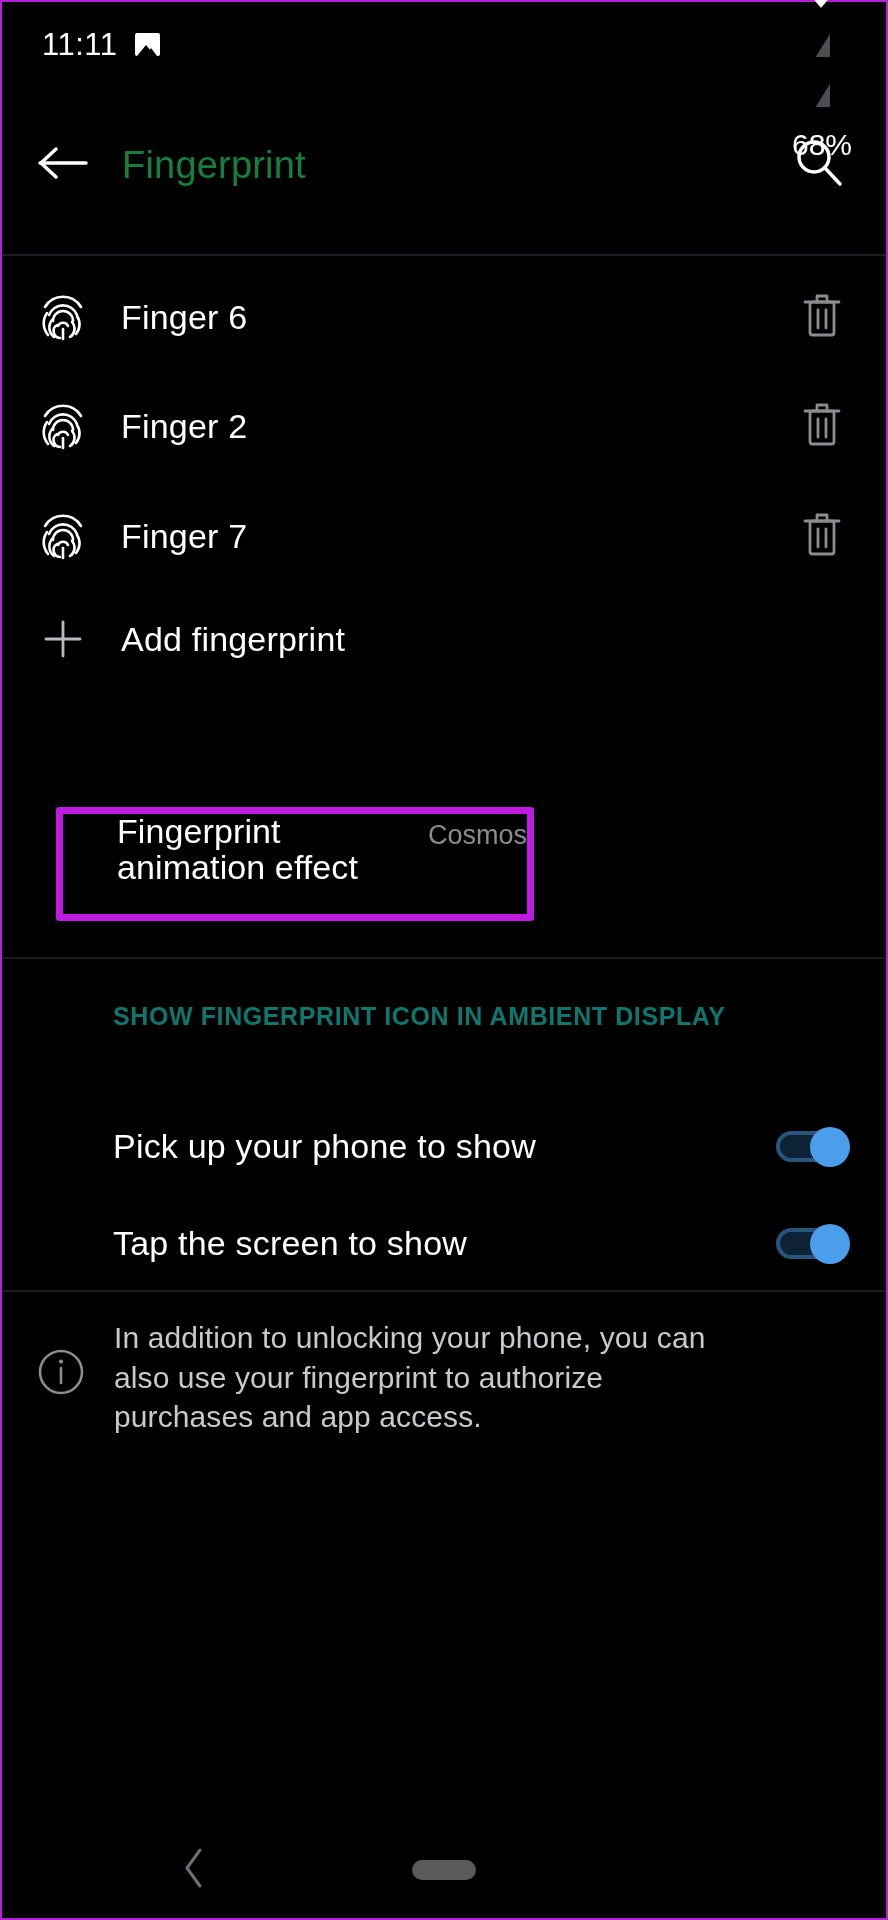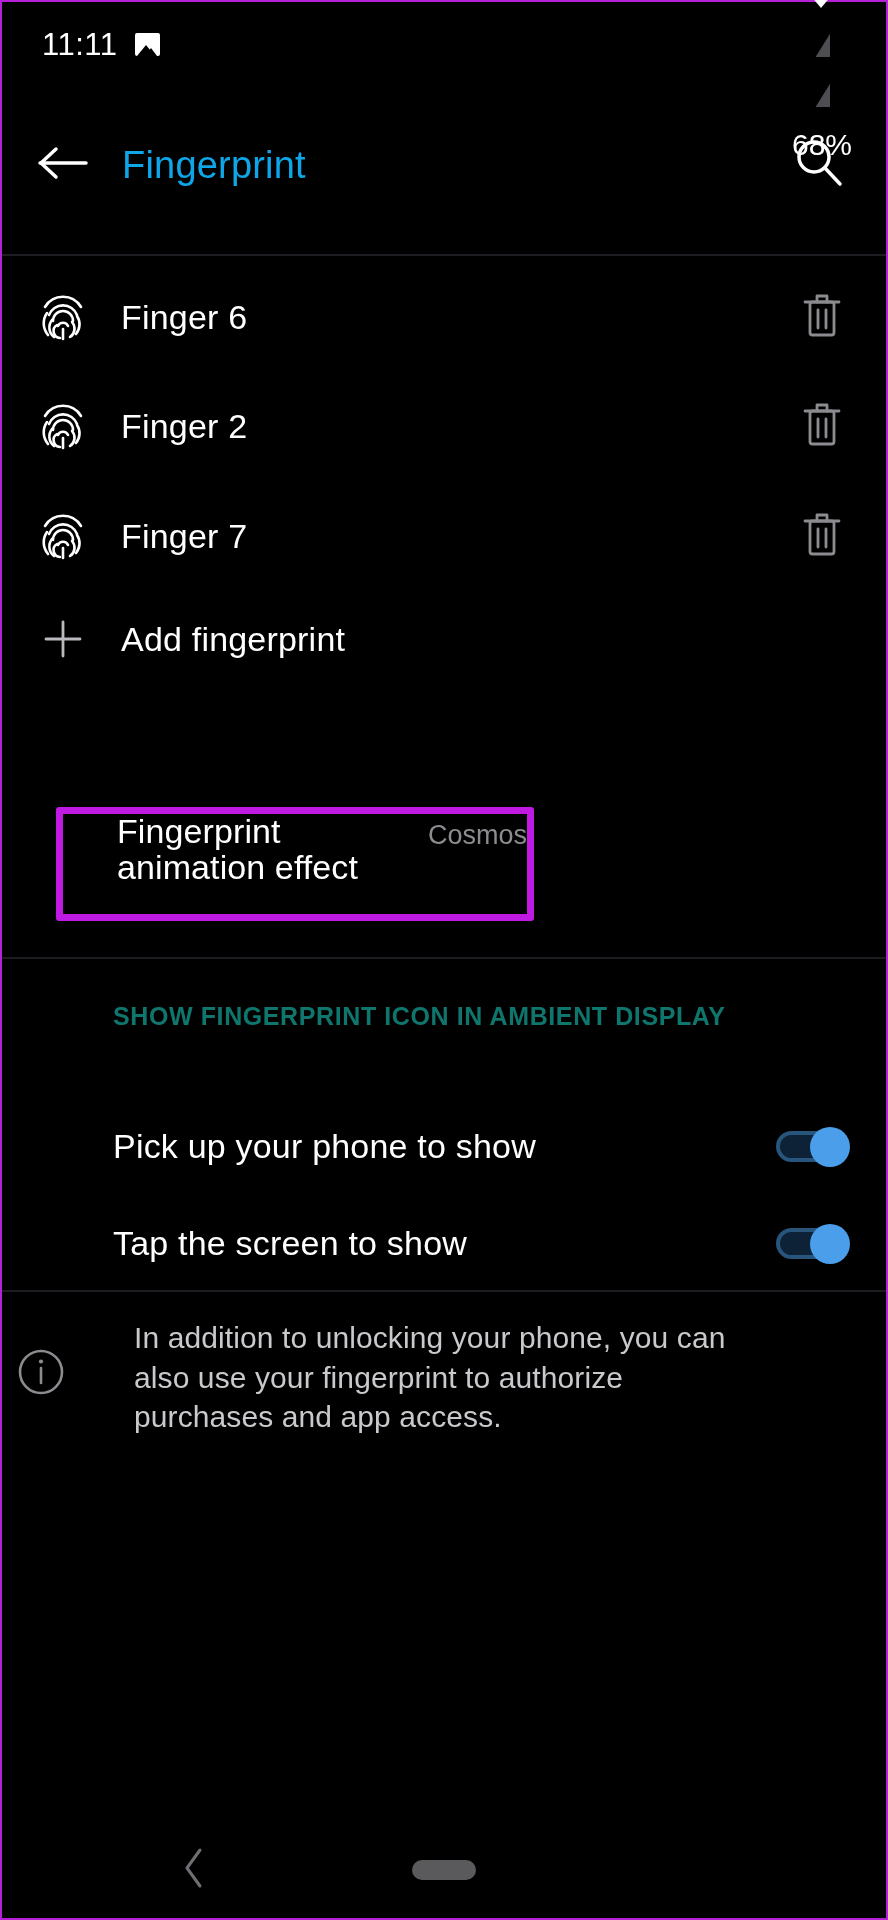--- a/index.html
+++ b/index.html
@@ -54,21 +54,21 @@
     position:absolute; top:74px; left:0; right:0; height:178px;
     display:flex; align-items:center;
     padding:0 36px 0 30px;
   }
   .back-btn {
     width:62px; height:62px;
     display:flex; align-items:center; justify-content:center;
     flex:0 0 auto;
   }
   .header-title {
-    color:#0ea5e9; font-size:38px; font-weight:400;
+    color:#15803d; font-size:38px; font-weight:400;
     margin-left:28px; letter-spacing:0.2px;
   }
   .header-spacer { flex:1; }
   .search-btn {
     width:62px; height:62px;
     display:flex; align-items:center; justify-content:center;
   }
   .divider-abs { position:absolute; left:0; right:0; height:2px; background:#1e1e22; }
 
   
@@ -165,22 +165,21 @@
   }
 
   
   .info-divider {
     position:absolute; top:1036px; left:0; right:0;
     height:2px; background:#1c1c20;
   }
   .info-block {
     position:absolute; top:1064px; left:0; right:0;
     display:flex; align-items:flex-start;
-    padding:0 34px 0 15px;
-    gap:40px;
+    padding:0 34px 0 35px;
   }
   .info-icon {
     width:48px; flex:0 0 48px; margin-top:30px;
     display:flex; align-items:center; justify-content:center;
   }
   .info-text {
     color:#c9c9cd; font-size:30px; line-height:1.32;
     margin-left:29px; max-width:600px; letter-spacing:0.1px;
   }
 

